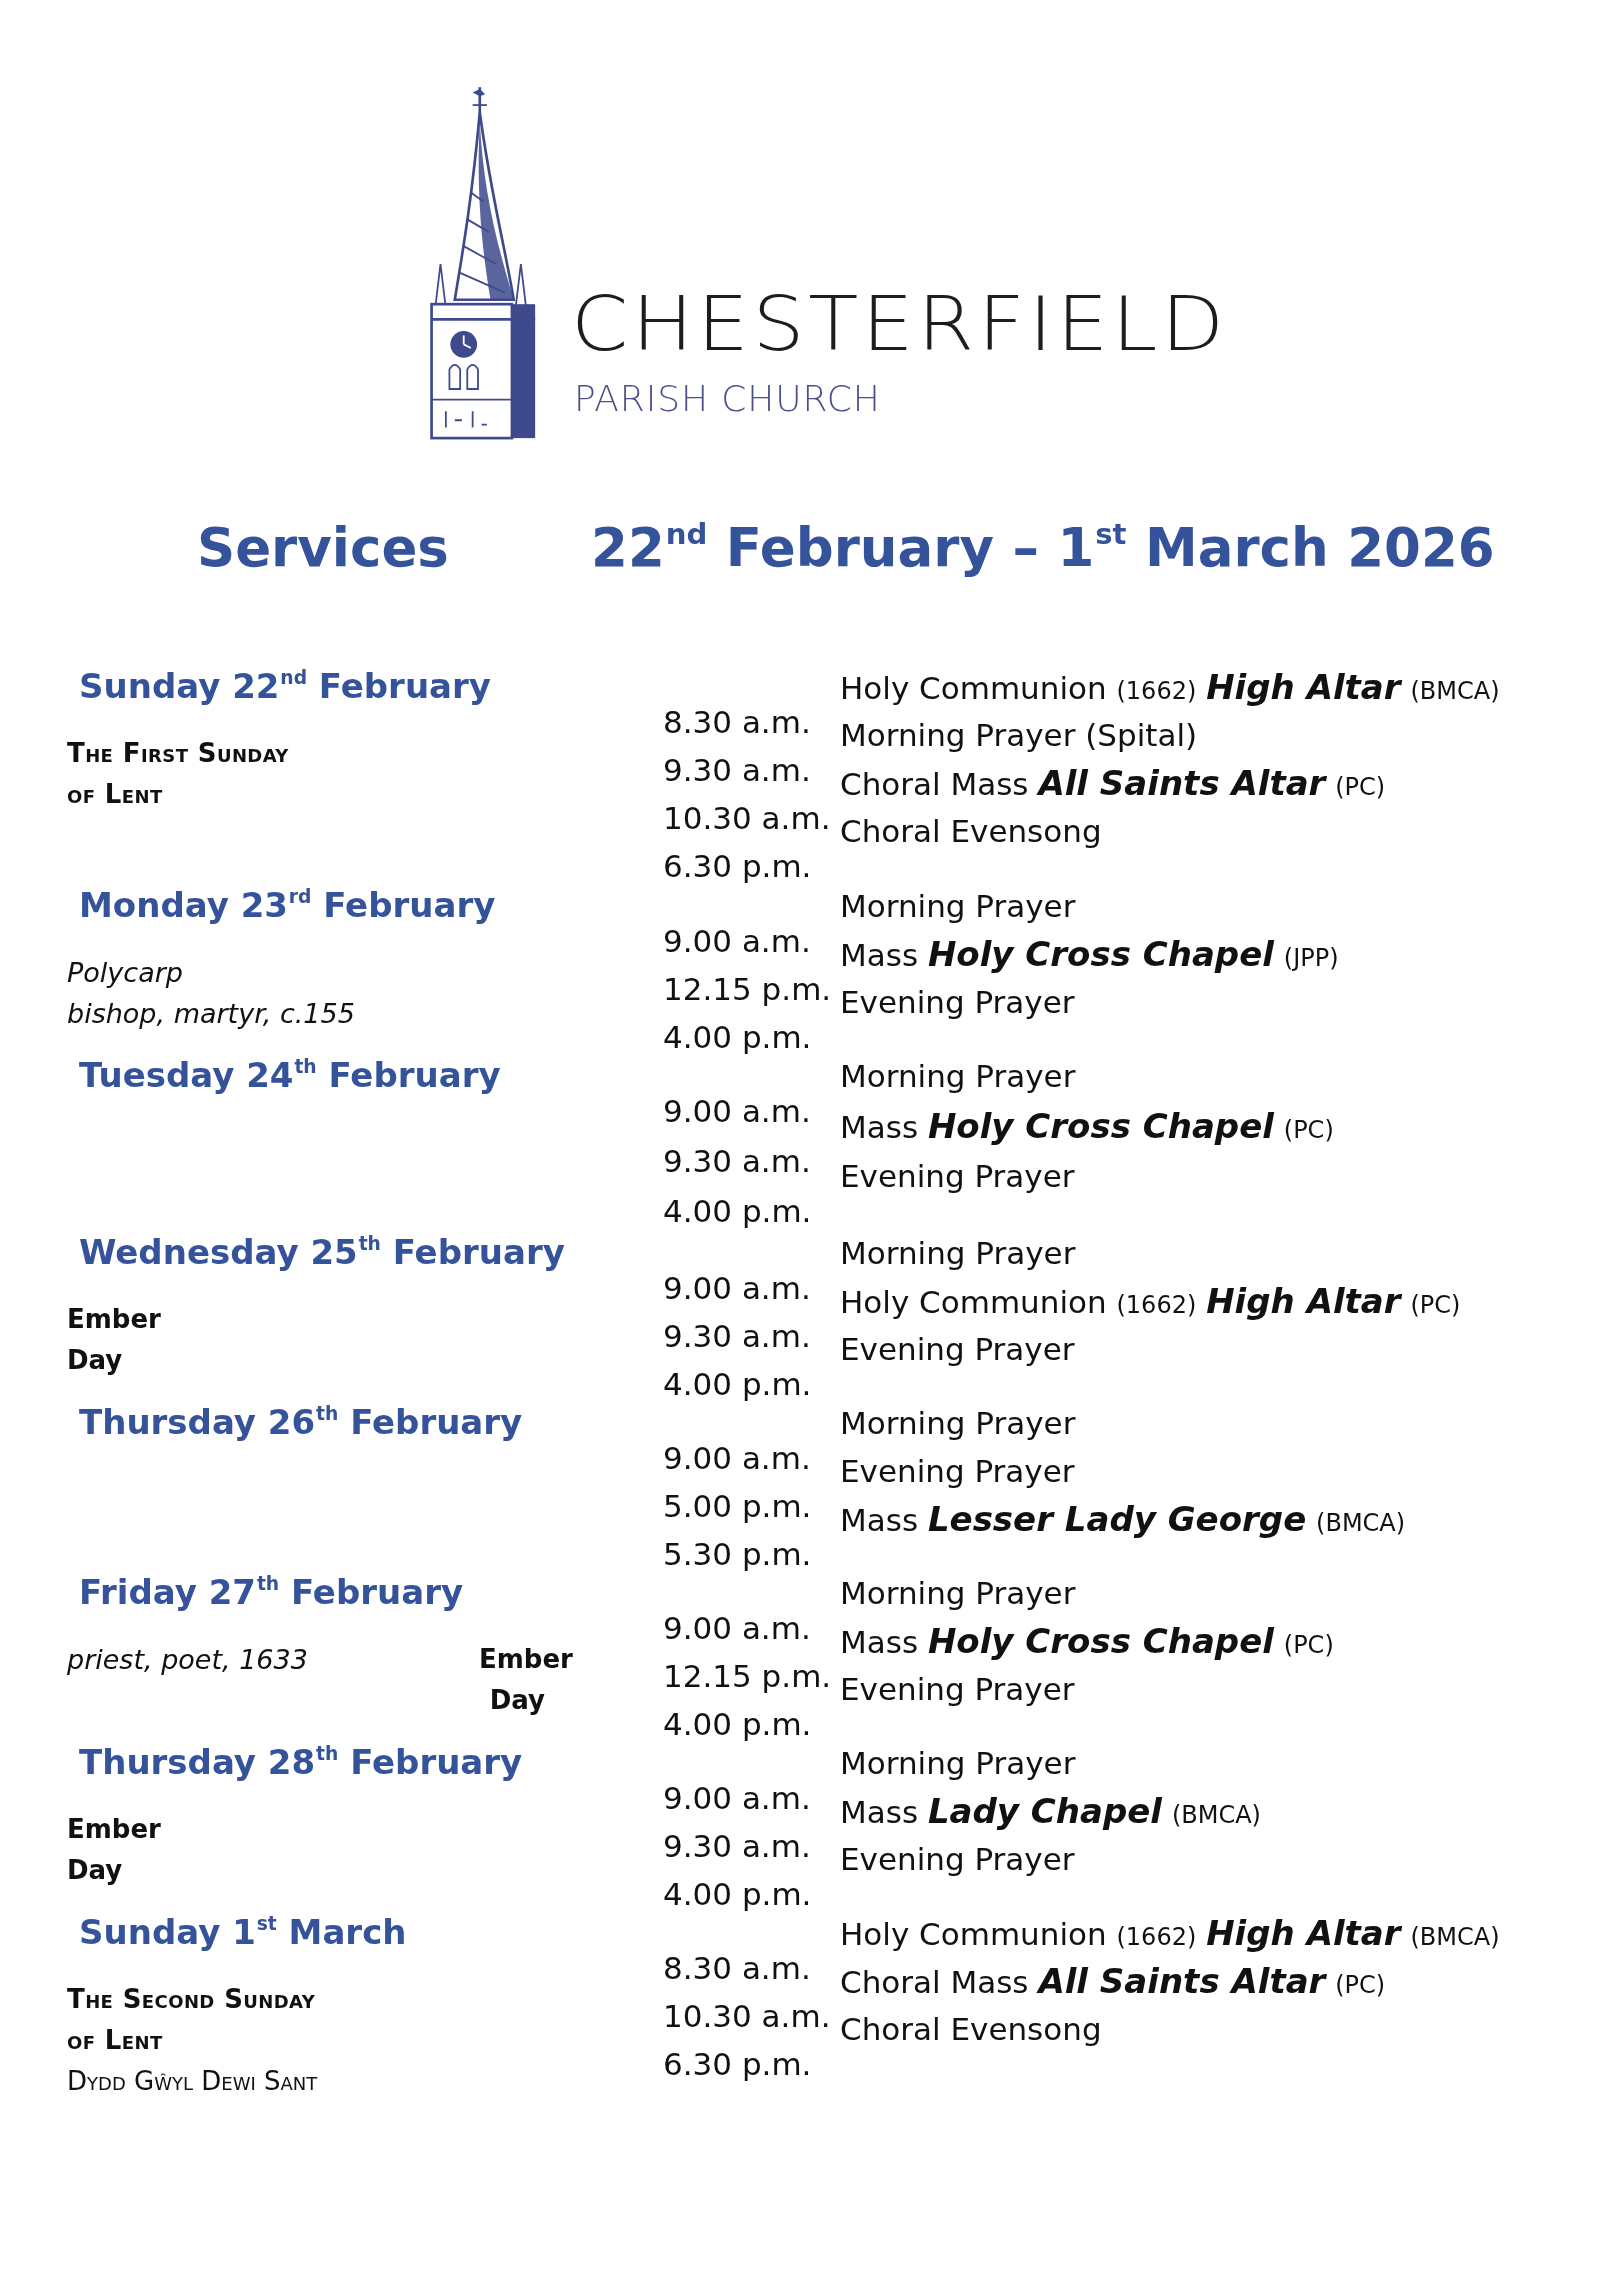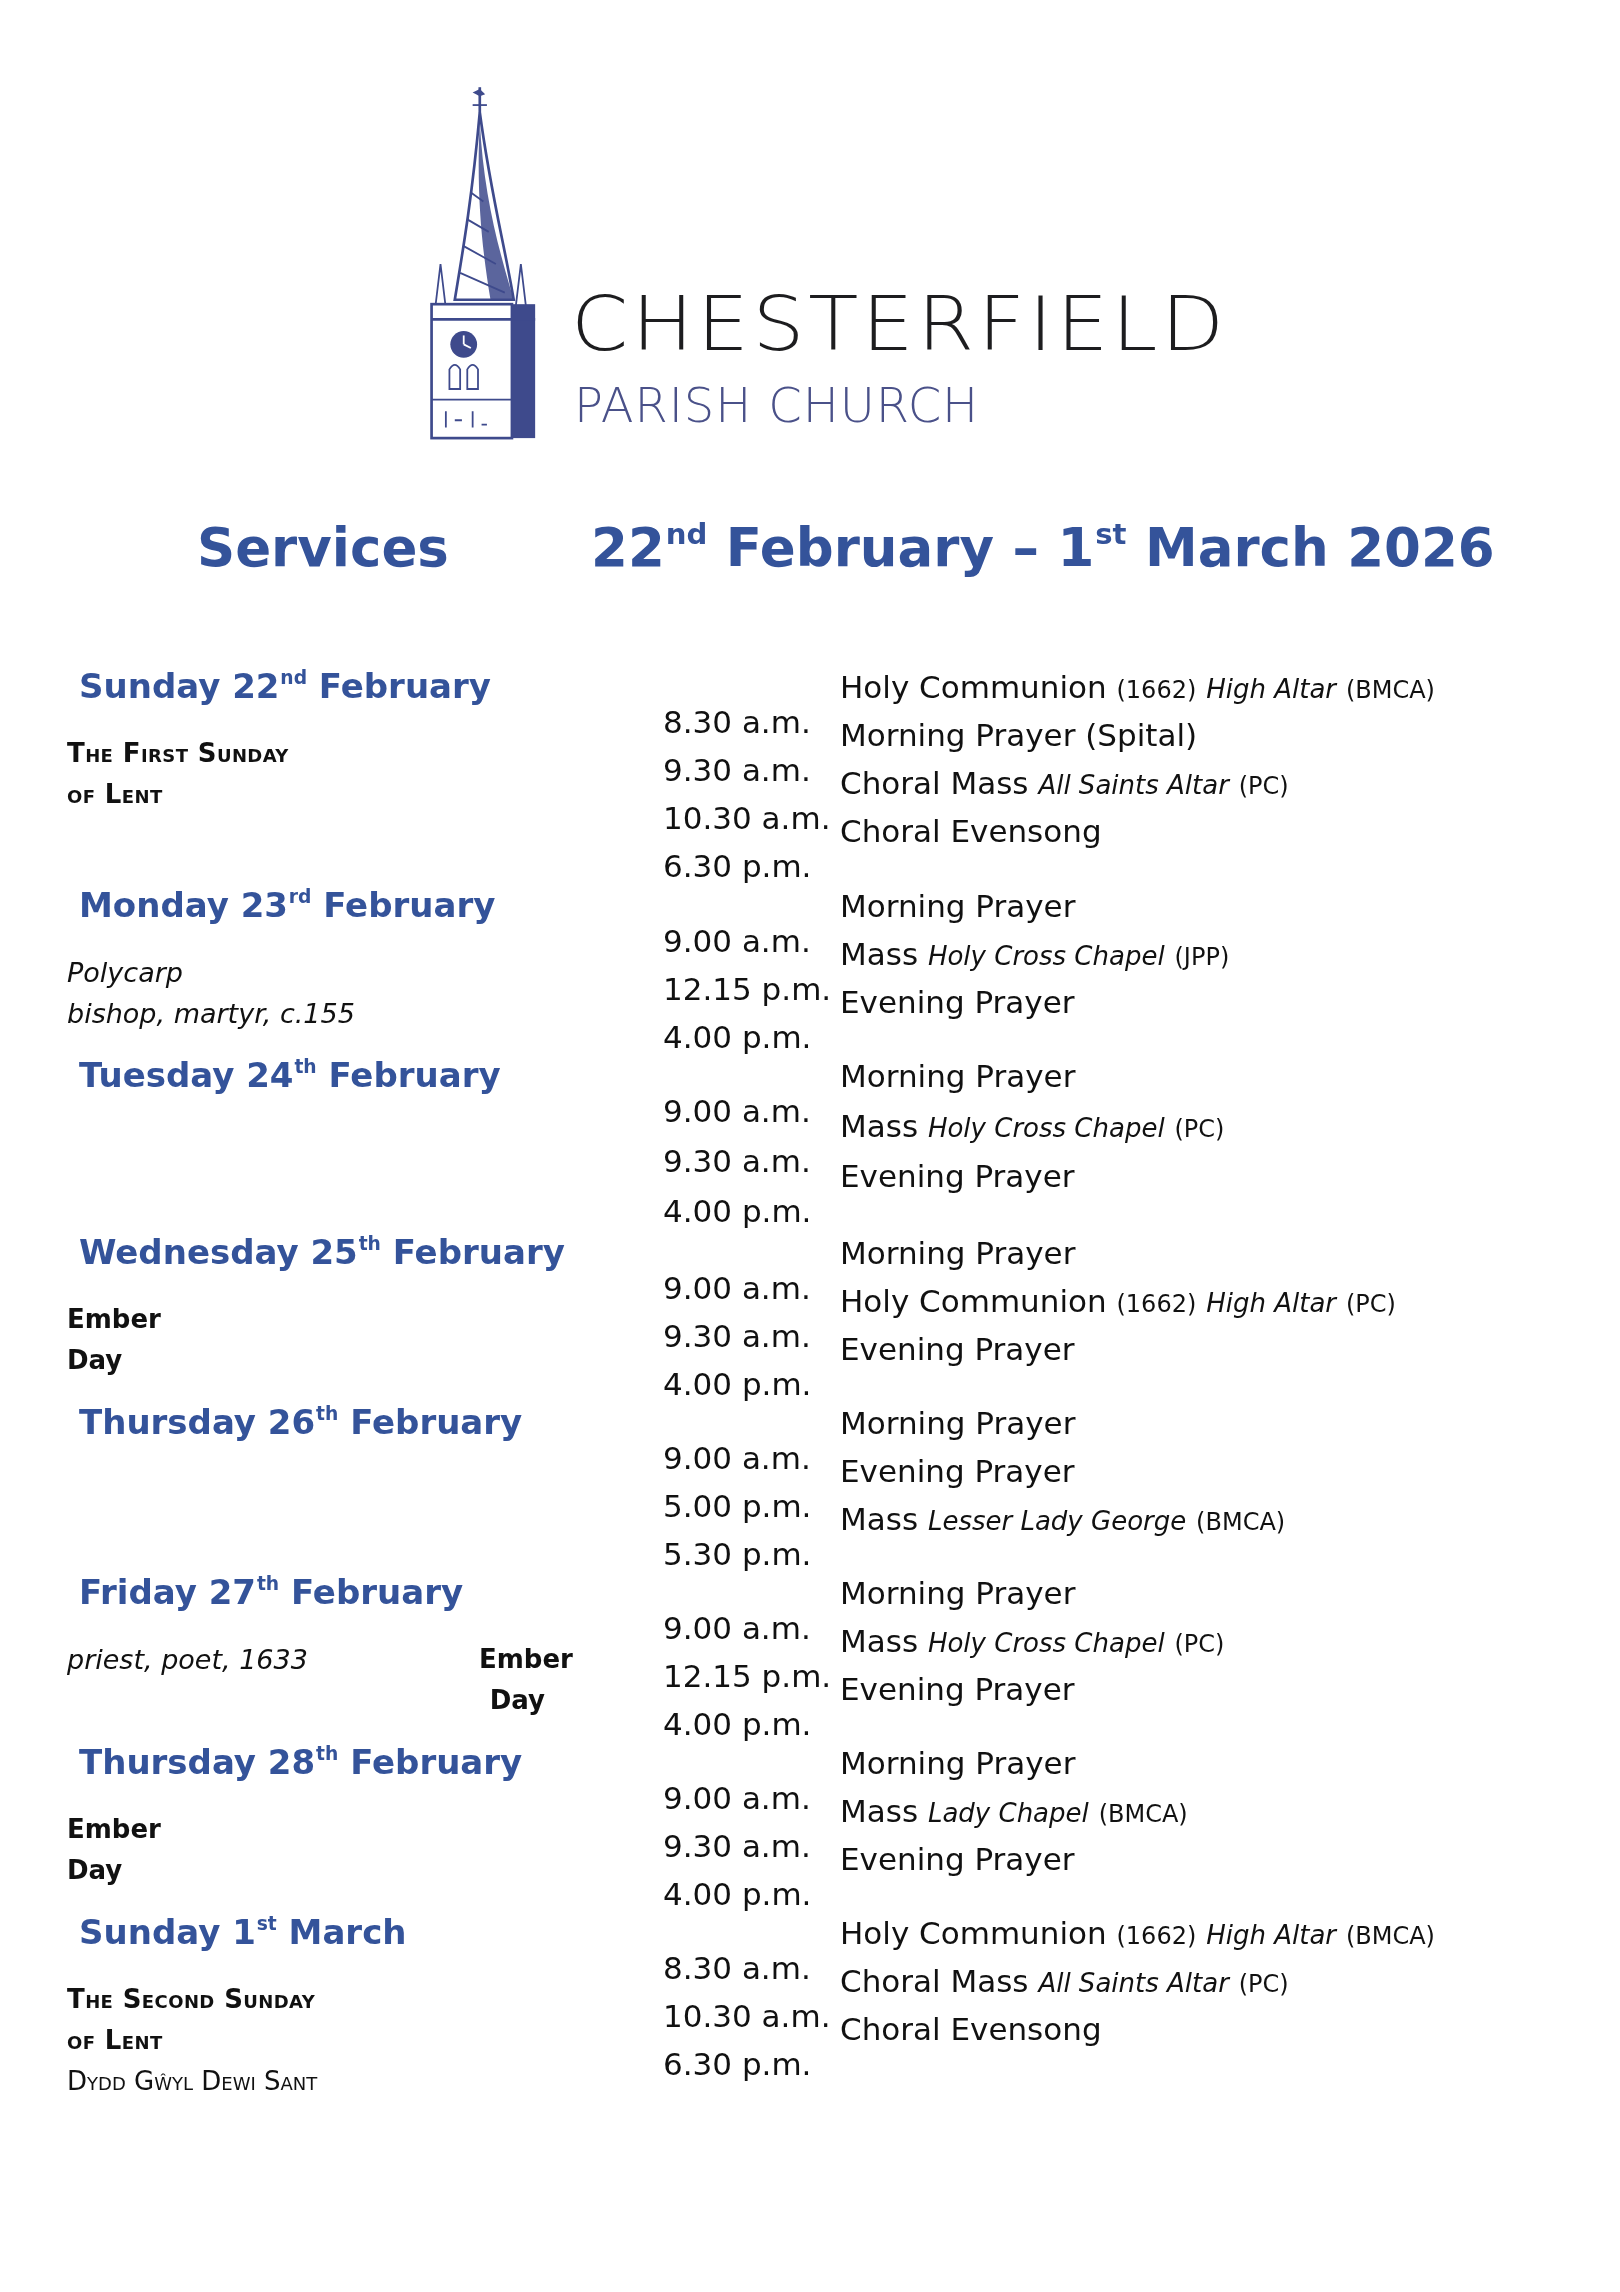--- a/index.html
+++ b/index.html
@@ -11,21 +11,21 @@
     .logo svg.spire { position: absolute; left: 0; top: 0; width: 125px; height: 358px; }
     .wordmark {
       position: absolute; left: 143px; top: 202px;
       font-family: "DejaVu Sans", sans-serif; font-weight: 300;
       font-size: 82px; letter-spacing: 3.6px; color: #1d1d1f; line-height: 1;
       transform: scaleY(0.92); transform-origin: left top;
     }
     .subwordmark {
       position: absolute; left: 146px; top: 296px;
       font-family: "DejaVu Sans", sans-serif; font-weight: 300;
-      font-size: 48px; letter-spacing: 0.9px; color: #4a5189; line-height: 1;
+      font-size: 36px; letter-spacing: 0.9px; color: #4a5189; line-height: 1;
     }
     .title-row {
       position: absolute; top: 512px; left: 0; width: 100%; height: 72px;
       font-family: "DejaVu Sans", sans-serif; font-weight: bold; color: #34539a;
       font-size: 53px; line-height: 72px; padding-left: 21px;
     }
     .title-left { position: absolute; left: 197px; }
     .title-right { position: absolute; left: 591px; }
     sup.ord { font-size: 0.55em; vertical-align: 0.75em; line-height: 0; margin-left: 0.9px; }
 
@@ -50,21 +50,21 @@
       font-weight: bold; font-size: 26px; line-height: 41px; font-family: "DejaVu Sans", sans-serif;
     }
     .note-right .line.indent { padding-left: 10.7px; }
     .services { position: absolute; left: 663px; top: 0; }
     .svc {
       font-family: "DejaVu Sans", sans-serif; font-size: 31px; line-height: 48px;
       white-space: nowrap; position: relative; height: 48px;
     }
     .svc .time { position: absolute; left: 0; width: 177px; margin-top: 35px; }
     .svc .desc { position: absolute; left: 177px; }
-    .svc .loc { font-style: italic; font-size: 26px; }
+    .svc .loc { font-style: italic; font-size: 34px; font-weight: bold; }
     .svc .paren { font-size: 24px; }
   </style>
 </head>
 <body>
 
 <div class="logo">
   <svg class="spire" viewBox="0 0 140 400">
 
     <line x1="58" y1="2" x2="58" y2="30" stroke="#3e4a8c" stroke-width="3"></line>
     <path d="M50 8 L58 4 L64 10 L58 12 Z" fill="#3e4a8c"></path>

